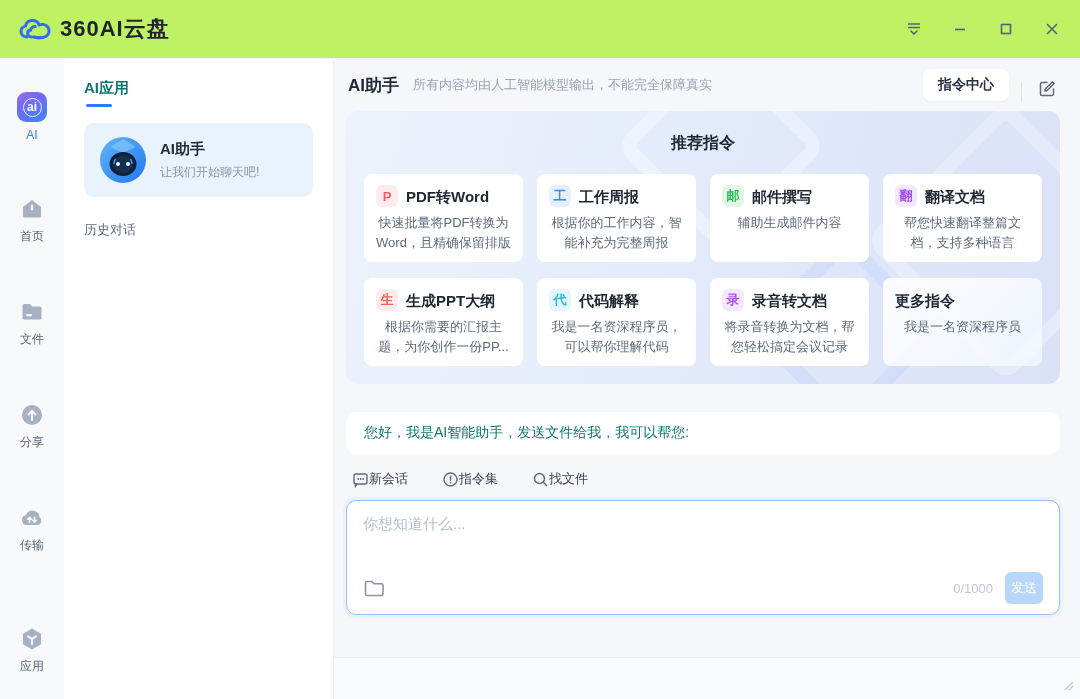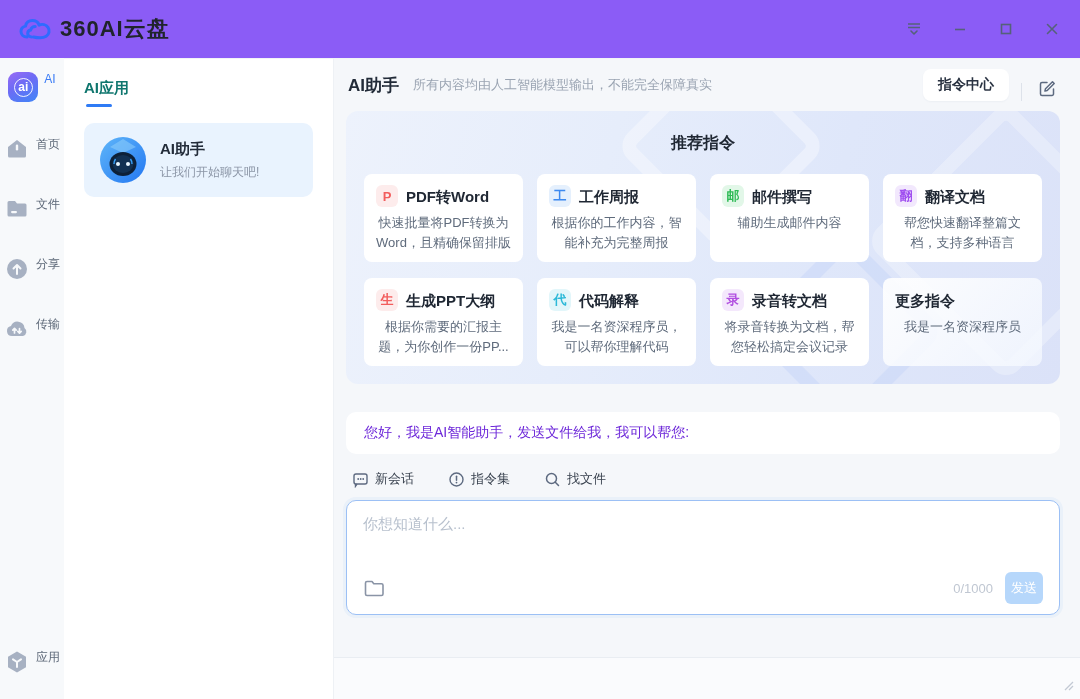--- a/index.html
+++ b/index.html
@@ -1,31 +1,31 @@
 <!DOCTYPE html>
 <html><head>
 <meta charset="utf-8">
 <style>
   * { margin:0; padding:0; box-sizing:border-box; }
   html,body { width:1080px; height:699px; overflow:hidden; }
   body { font-family:"Liberation Sans","DejaVu Sans",sans-serif; background:#fff; color:#222b38; }
 
   
-  .titlebar { height:58px; display:flex; align-items:center; padding:4px 18px; background:#8b5cf6; }
+  .titlebar { height:58px; display:flex; align-items:center; padding:4px 18px; background:#bef264; }
   .logo { display:flex; align-items:center; gap:8px; }
   .logo-text { font-size:22px; font-weight:bold; color:#20242c; letter-spacing:1px; }
   .winbtns { margin-left:auto; display:flex; align-items:center; gap:26px; color:#55617a; }
   .winbtn { width:20px; height:20px; display:flex; align-items:center; justify-content:center; cursor:pointer; }
 
   
   .app { display:flex; height:641px; }
 
   
   .rail { width:64px; background:#f7f9fb; display:flex; flex-direction:column; align-items:center; padding:14px 0 16px; }
-  .rail-item { display:flex; flex-direction:row; align-items:flex-start; gap:6px; margin-bottom:34px; cursor:pointer; }
+  .rail-item { display:flex; flex-direction:column; align-items:center; gap:6px; margin-bottom:34px; cursor:pointer;margin-top:20px; }
   .rail-label { font-size:12px; color:#5c6optional778; color:#5d6878; }
   .rail-item.active .rail-label { color:#3b7cf6; }
   .ai-chip { width:30px; height:30px; border-radius:9px; background:linear-gradient(150deg,#9a6cf5 0%,#6f6bf5 40%,#3f86f7 100%); display:flex; align-items:center; justify-content:center; }
   .ai-chip span { font-size:12px; color:#fff; border:1.5px solid rgba(255,255,255,.9); border-radius:50%; width:19px; height:19px; display:flex; align-items:center; justify-content:center; font-weight:bold; }
   .rail-spacer { flex:1; }
   .rail svg { display:block; }
 
   
   .panel { width:270px; background:#fff; border-right:1px solid #eef1f5; border-top:1px solid #f2f4f7; padding:20px 20px 0; }
   .panel-title { font-size:15px; font-weight:bold; color:#0f766e; display:inline-block; position:relative; padding-bottom:9px; }
@@ -63,23 +63,23 @@
   .b-red    { color:#f25d5d; background:#fdecec; }
   .b-blue   { color:#3d8af0; background:#e5f0fd; }
   .b-green  { color:#2eba55; background:#e2f7e8; }
   .b-purple { color:#a04ff0; background:#f2e8fd; }
   .b-cyan   { color:#2db9d8; background:#e2f6fa; }
   .b-violet { color:#b14fe0; background:#f4e8fc; }
   .card-title { font-size:15px; font-weight:bold; color:#1f2733; margin-top:3px; }
   .card-desc { font-size:13px; color:#5f6b7c; line-height:1.55; margin-top:6px; }
 
   
-  .greet { margin-top:28px; background:#fff; border-radius:10px; padding:12px 18px; font-size:14px; color:#6d28d9; }
+  .greet { margin-top:28px; background:#fff; border-radius:10px; padding:12px 18px; font-size:14px; color:#0f766e; }
   .tools { margin-top:16px; display:flex; align-items:center; gap:34px; padding-left:6px; }
-  .tool { display:flex; align-items:center; gap:6px; font-size:13px; color:#39424f; cursor:pointer;font-family:Liberation Serif, serif; }
+  .tool { display:flex; align-items:center; font-size:13px; color:#39424f; cursor:pointer;font-family:Liberation Serif, serif; }
   .tool svg { color:#5d6a80; }
 
   
   .inputbox { margin-top:12px; height:115px; background:#fff; border:1.5px solid #9cc0f5; border-radius:10px; padding:14px 16px 10px; display:flex; flex-direction:column; box-shadow:0 0 0 3px rgba(160,195,245,.12); }
   .inputbox textarea { border:none; outline:none; resize:none; flex:1; font-family:inherit; font-size:15px; color:#333; }
   .inputbox textarea::placeholder { color:#b8c1ce; }
   .input-foot { display:flex; align-items:center; }
   .attach { color:#8a94a6; cursor:pointer; display:flex; }
   .counter { margin-left:auto; font-size:13px; color:#c0c7d2; }
   .send { margin-left:12px; background:#b6d7fb; color:#fff; font-size:13px; font-weight:normal; border:none; border-radius:6px; padding:7px 6px; cursor:pointer; }
@@ -190,20 +190,21 @@
         <ellipse cx="25" cy="29" rx="10.5" ry="9" fill="#123052"></ellipse>
         <circle cx="20" cy="29" r="2" fill="#eaf6ff"></circle>
         <circle cx="30" cy="29" r="2" fill="#eaf6ff"></circle>
         <path d="M16 29a9 9 0 0 1 1.5-5M34 29a9 9 0 0 0-1.5-5" stroke="#3aa0f7" stroke-width="1.4" fill="none"></path>
       </svg>
       <div>
         <div class="assist-name">AI助手</div>
         <div class="assist-desc">让我们开始聊天吧!</div>
       </div>
     </div>
+    <div class="history">历史对话</div>
   </div>
 
   <div class="main">
     <div class="mhead">
       <span class="mhead-title">AI助手</span>
       <span class="mhead-sub">所有内容均由人工智能模型输出，不能完全保障真实</span>
       <div class="mhead-right">
         <div class="cmd-btn">指令中心</div>
         <div class="vdiv"></div>
         <div class="edit-btn">

